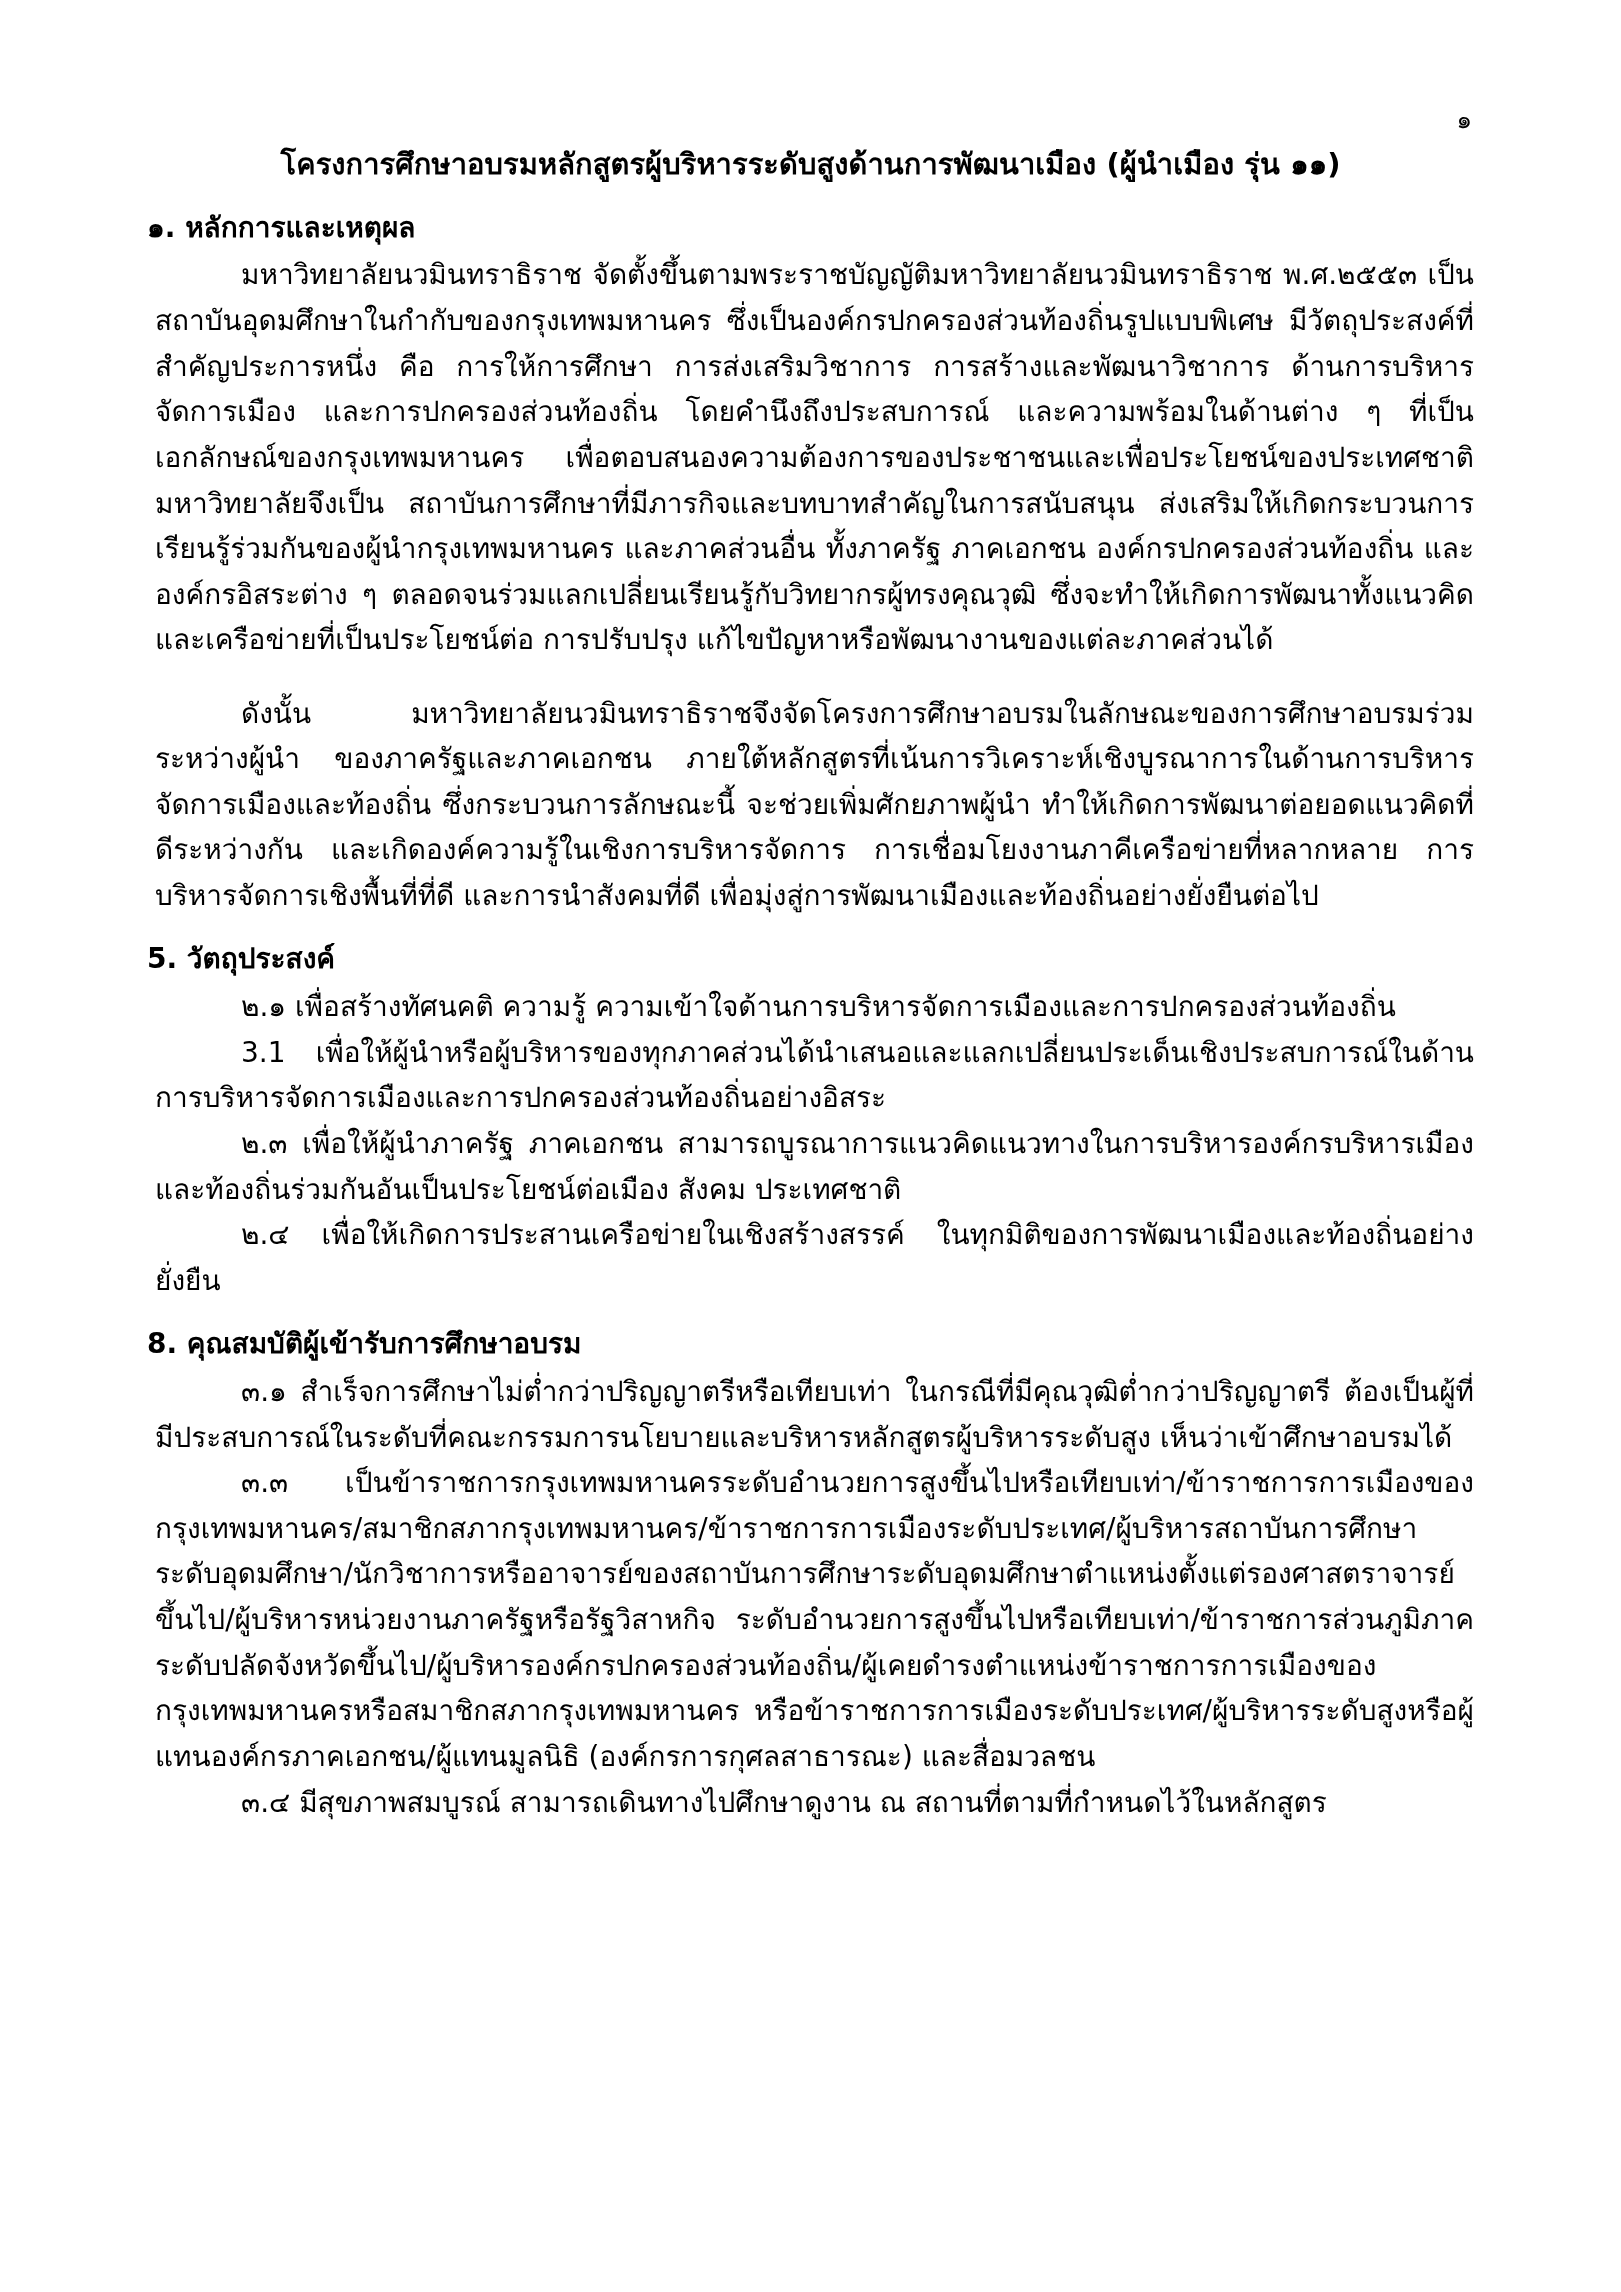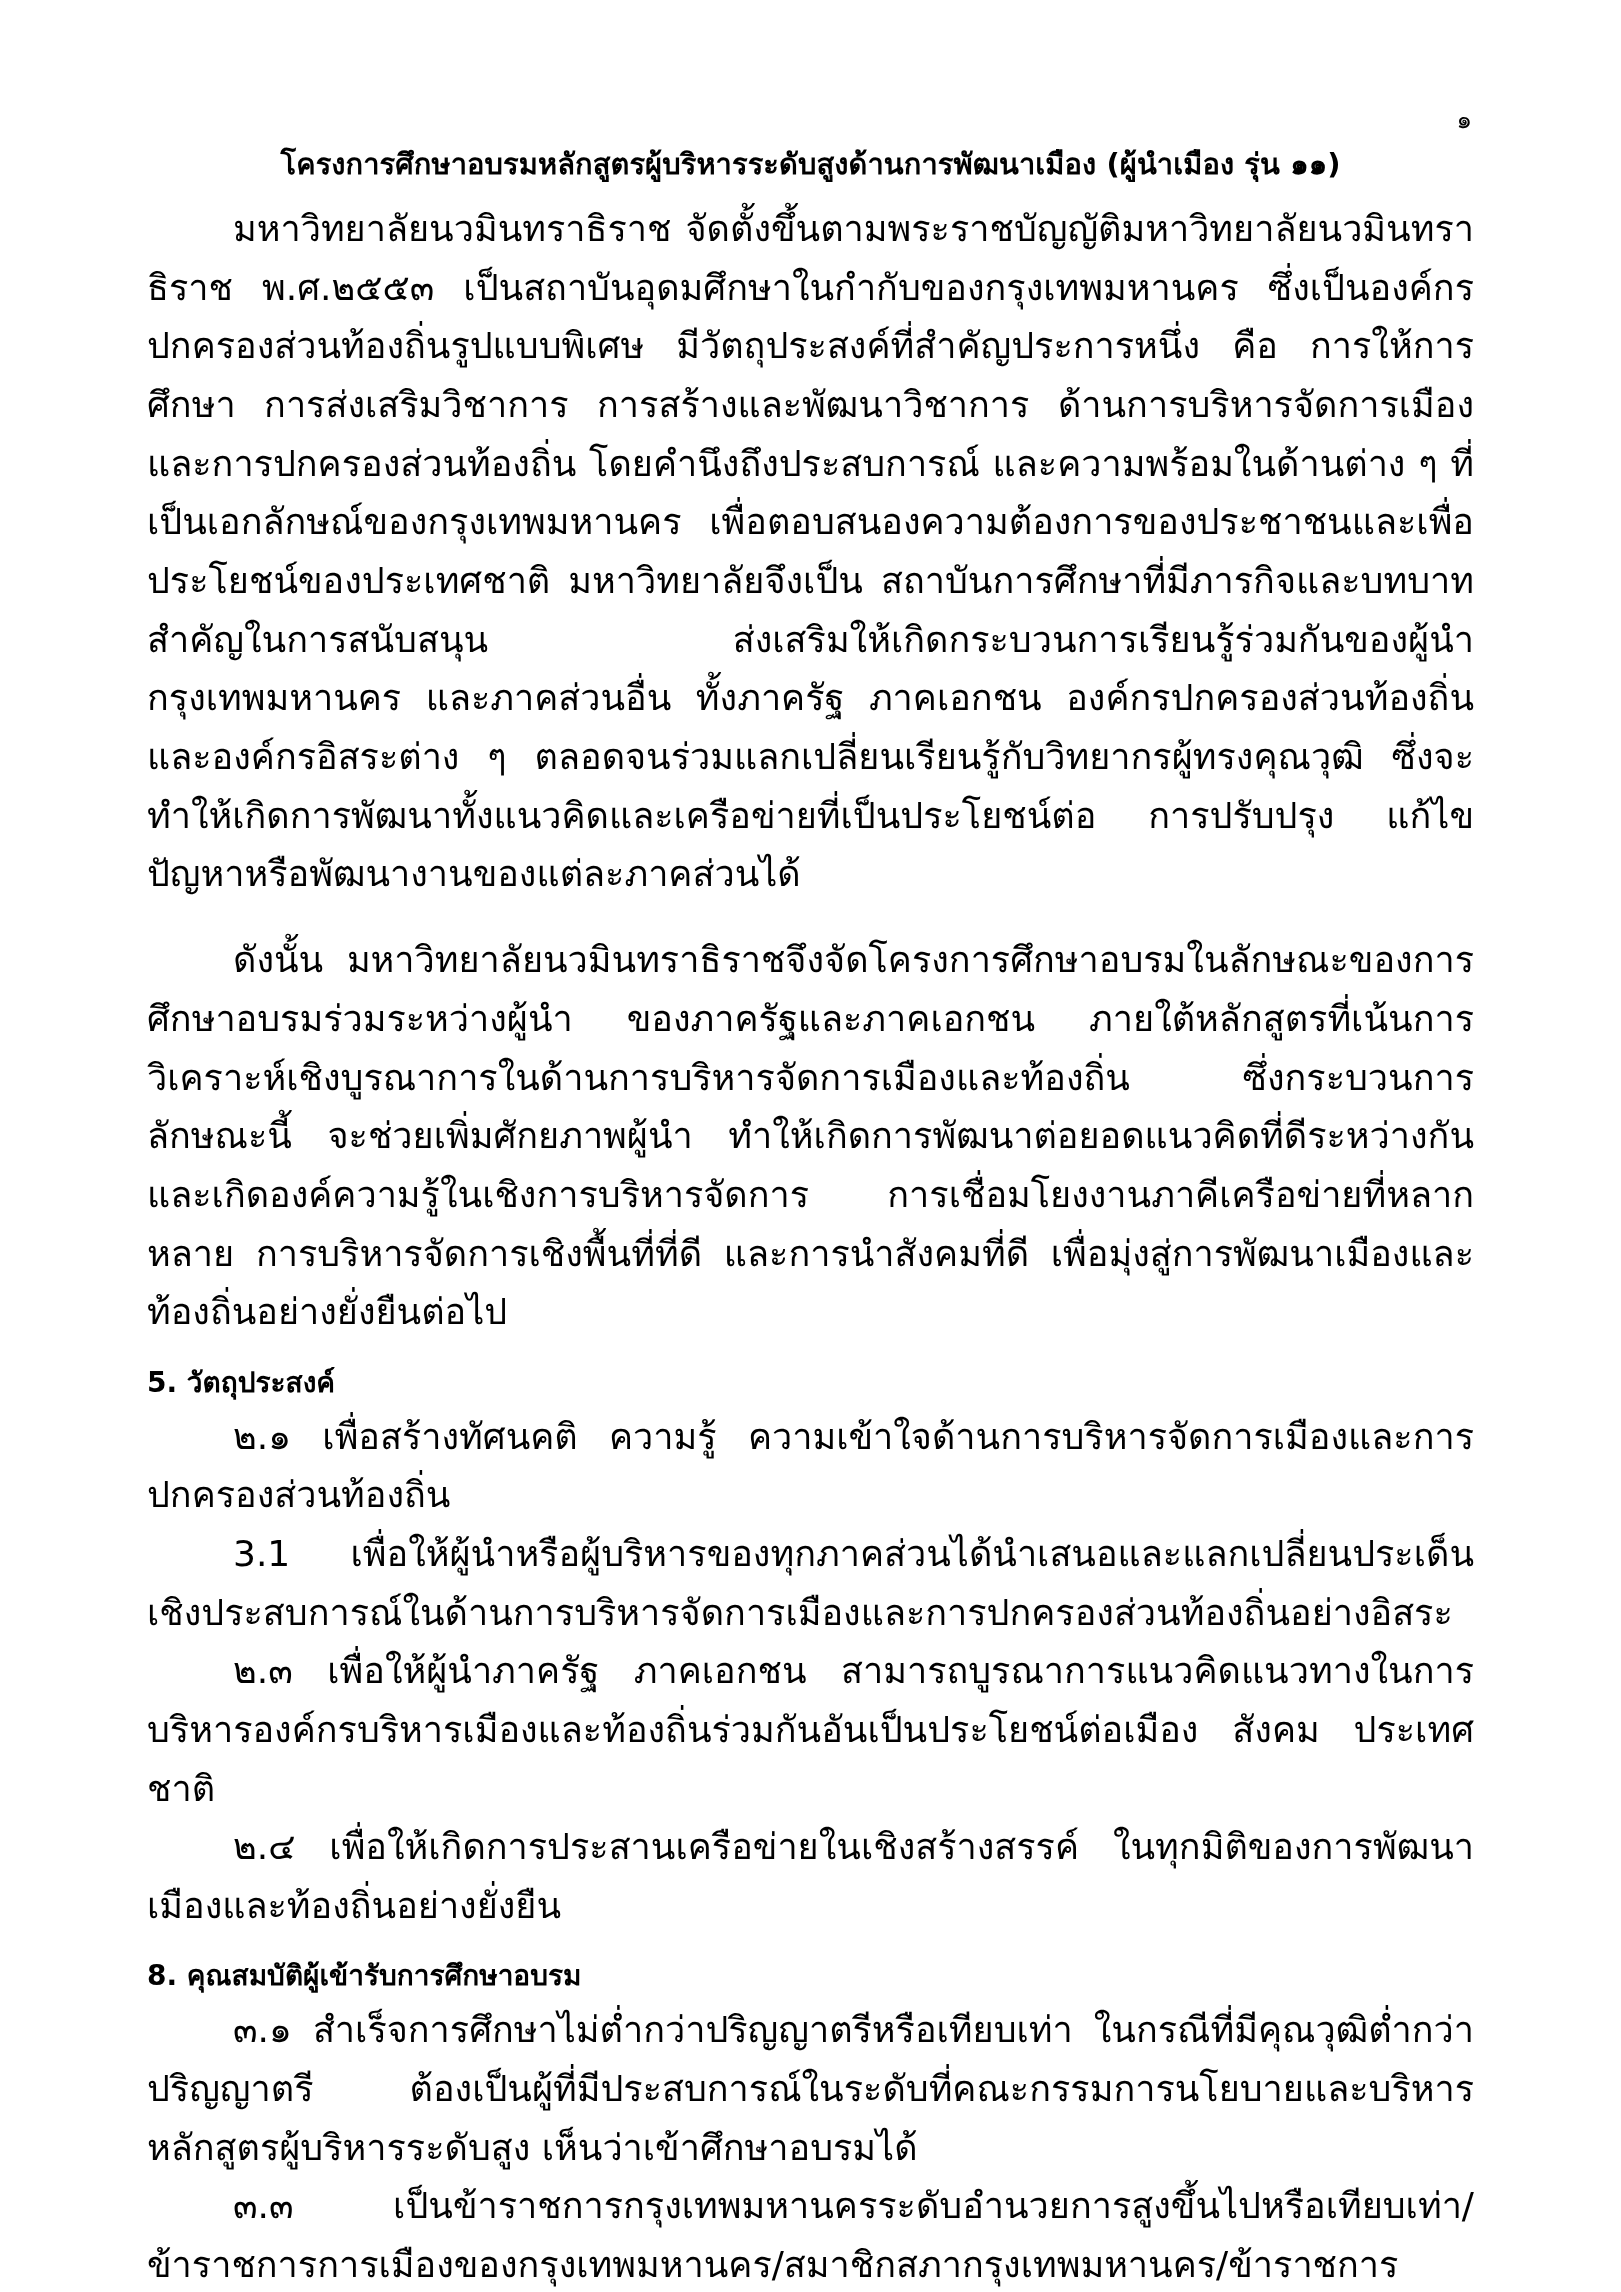--- a/index.html
+++ b/index.html
@@ -33,23 +33,23 @@
     font-weight: bold;
     margin: 47px 0 13px 0;
     letter-spacing: 0.1px;
   }
   .section-heading {
     font-size: 28px;
     font-weight: bold;
     margin: 17.6px 0 3.9px 0;
   }
   p.body-par {
-    font-size: 36px;
+    font-size: 28px;
     line-height: 1.63;
-    margin: 0 0 0 0;
+    margin: 0 0 0 8px;
     text-align: justify;
     text-justify: inter-word;
     text-indent: 86px;
   }
   p.body-par.gap {
     margin-top: 27.4px;
   }
   .underline {
     text-decoration: underline;
     text-underline-offset: 3.9px;
@@ -57,20 +57,21 @@
 </style>
 </head>
 <body>
 
 <div class="page">
 
   <div class="page-number">๑</div>
 
   <div class="doc-title">โครงการศึกษาอบรมหลักสูตรผู้บริหารระดับสูงด้านการพัฒนาเมือง (ผู้นำเมือง รุ่น ๑๑)</div>
 
+  <div class="section-heading">๑. หลักการและเหตุผล</div>
   <p class="body-par">มหาวิทยาลัยนวมินทราธิราช จัดตั้งขึ้นตามพระราชบัญญัติมหาวิทยาลัยนวมินทราธิราช พ.ศ.๒๕๕๓ เป็นสถาบันอุดมศึกษาในกำกับของกรุงเทพมหานคร ซึ่งเป็นองค์กรปกครองส่วนท้องถิ่นรูปแบบพิเศษ มีวัตถุประสงค์ที่สำคัญประการหนึ่ง คือ การให้การศึกษา การส่งเสริมวิชาการ การสร้างและพัฒนาวิชาการ ด้านการบริหารจัดการเมือง และการปกครองส่วนท้องถิ่น โดยคำนึงถึงประสบการณ์ และความพร้อมในด้านต่าง ๆ ที่เป็นเอกลักษณ์ของกรุงเทพมหานคร เพื่อตอบสนองความต้องการของประชาชนและเพื่อประโยชน์ของประเทศชาติ มหาวิทยาลัยจึงเป็น สถาบันการศึกษาที่มีภารกิจและบทบาทสำคัญในการสนับสนุน ส่งเสริมให้เกิดกระบวนการเรียนรู้ร่วมกันของผู้นำกรุงเทพมหานคร และภาคส่วนอื่น ทั้งภาครัฐ ภาคเอกชน องค์กรปกครองส่วนท้องถิ่น และองค์กรอิสระต่าง ๆ ตลอดจนร่วมแลกเปลี่ยนเรียนรู้กับวิทยากรผู้ทรงคุณวุฒิ ซึ่งจะทำให้เกิดการพัฒนาทั้งแนวคิดและเครือข่ายที่เป็นประโยชน์ต่อ การปรับปรุง แก้ไขปัญหาหรือพัฒนางานของแต่ละภาคส่วนได้</p>
   <p class="body-par gap">ดังนั้น มหาวิทยาลัยนวมินทราธิราชจึงจัดโครงการศึกษาอบรมในลักษณะของการศึกษาอบรมร่วมระหว่างผู้นำ ของภาครัฐและภาคเอกชน ภายใต้หลักสูตรที่เน้นการวิเคราะห์เชิงบูรณาการในด้านการบริหารจัดการเมืองและท้องถิ่น ซึ่งกระบวนการลักษณะนี้ จะช่วยเพิ่มศักยภาพผู้นำ ทำให้เกิดการพัฒนาต่อยอดแนวคิดที่ดีระหว่างกัน และเกิดองค์ความรู้ในเชิงการบริหารจัดการ การเชื่อมโยงงานภาคีเครือข่ายที่หลากหลาย การบริหารจัดการเชิงพื้นที่ที่ดี และการนำสังคมที่ดี เพื่อมุ่งสู่การพัฒนาเมืองและท้องถิ่นอย่างยั่งยืนต่อไป</p>
 
   <div class="section-heading">5. วัตถุประสงค์</div>
   <p class="body-par">๒.๑ เพื่อสร้างทัศนคติ ความรู้ ความเข้าใจด้านการบริหารจัดการเมืองและการปกครองส่วนท้องถิ่น</p>
   <p class="body-par">3.1 เพื่อให้ผู้นำหรือผู้บริหารของทุกภาคส่วนได้นำเสนอและแลกเปลี่ยนประเด็นเชิงประสบการณ์ในด้านการบริหารจัดการเมืองและการปกครองส่วนท้องถิ่นอย่างอิสระ</p>
   <p class="body-par">๒.๓ เพื่อให้ผู้นำภาครัฐ ภาคเอกชน สามารถบูรณาการแนวคิดแนวทางในการบริหารองค์กรบริหารเมืองและท้องถิ่นร่วมกันอันเป็นประโยชน์ต่อเมือง สังคม ประเทศชาติ</p>
   <p class="body-par">๒.๔ เพื่อให้เกิดการประสานเครือข่ายในเชิงสร้างสรรค์ ในทุกมิติของการพัฒนาเมืองและท้องถิ่นอย่างยั่งยืน</p>
 
   <div class="section-heading">8. คุณสมบัติผู้เข้ารับการศึกษาอบรม</div>

